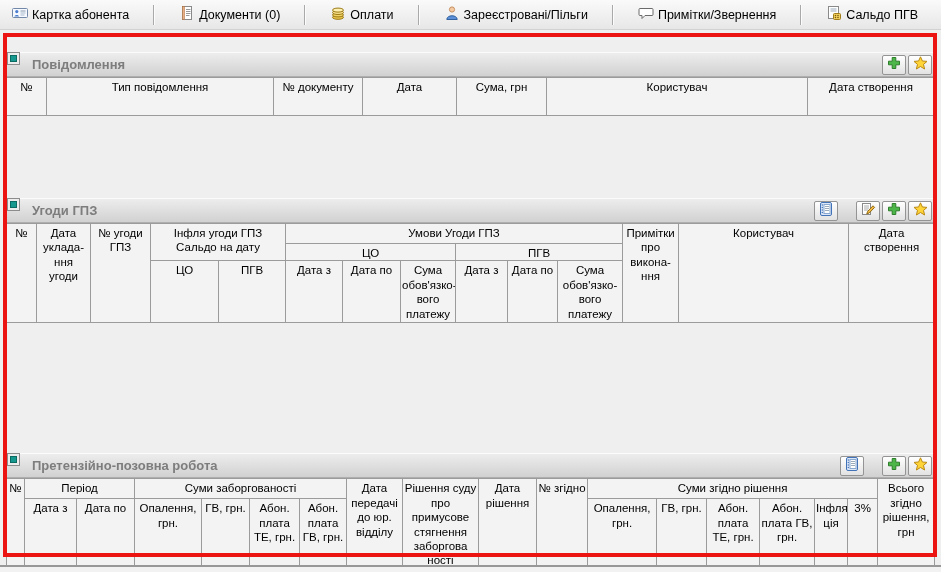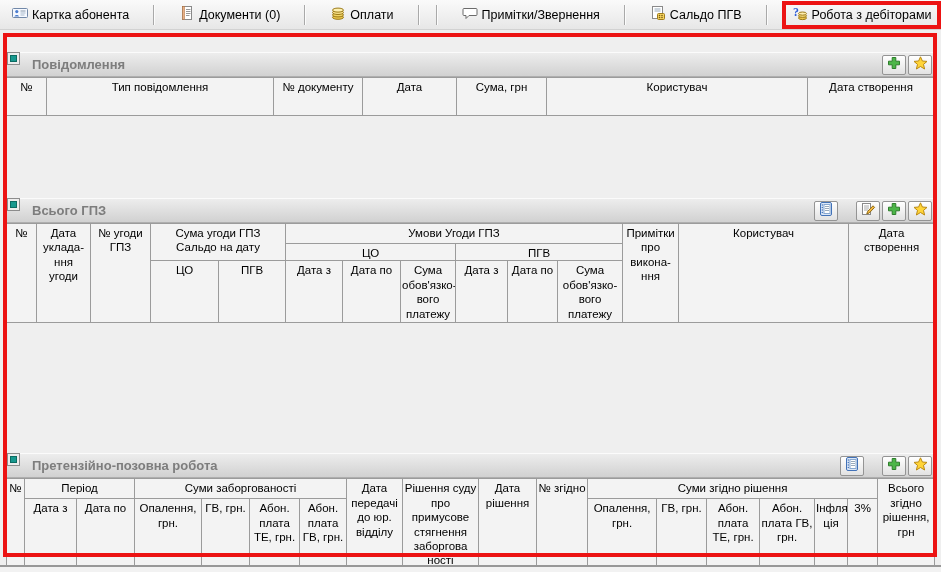--- a/index.html
+++ b/index.html
@@ -96,20 +96,27 @@
     <span><svg width="16" height="16" viewBox="0 0 16 16">
           <ellipse cx="8" cy="12.3" rx="5.5" ry="2" fill="#e9c64e" stroke="#9c7a16"></ellipse>
           <ellipse cx="8" cy="9.9" rx="5.5" ry="2" fill="#f2d566" stroke="#9c7a16"></ellipse>
           <ellipse cx="8" cy="7.5" rx="5.5" ry="2" fill="#f7e08a" stroke="#9c7a16"></ellipse>
           <ellipse cx="8" cy="5.1" rx="5.5" ry="2" fill="#fdf0b0" stroke="#9c7a16"></ellipse>
         </svg></span>
     <span>Оплати</span>
   </div>
   <div class="tab-sep"></div>
 
+  <div class="tab">
+    <span><svg width="16" height="16" viewBox="0 0 16 16">
+          <circle cx="8" cy="4.5" r="2.6" fill="#f5c9a2" stroke="#c79060"></circle>
+          <path d="M2.8 14.5 C2.8 9.5 13.2 9.5 13.2 14.5 Z" fill="#5b8fd8" stroke="#33619e"></path>
+        </svg></span>
+    <span>Зареєстровані/Пільги</span>
+  </div>
   <div class="tab-sep"></div>
 
   <div class="tab">
     <span><svg width="16" height="16" viewBox="0 0 16 16">
           <path d="M2 3.5 h12 a1 1 0 0 1 1 1 v5 a1 1 0 0 1 -1 1 H7 l-3 3 v-3 H2 a1 1 0 0 1 -1 -1 v-5 a1 1 0 0 1 1 -1 Z" fill="#ffffff" stroke="#6b6b6b"></path>
         </svg></span>
     <span>Примітки/Звернення</span>
   </div>
   <div class="tab-sep"></div>
 
@@ -194,21 +201,21 @@
       </tbody>
         </table>
       <div class="body-spacer" style="height:82px"></div>
     </div>
 
     <div>
       <div class="section-title">
         <button class="grip-btn">
             <span class="grip-inner"></span>
           </button>
-        <span class="title-text">Всього ГПЗ</span>
+        <span class="title-text">Угоди ГПЗ</span>
         <span class="toolbar">
           <button class="tb-btn">
               <span><svg width="16" height="16" viewBox="0 0 16 16">
                   <rect x="2.5" y="1.5" width="11" height="13" rx="1.5" fill="#dbe7f7" stroke="#4272b8"></rect>
                   <rect x="6" y="3.5" width="6" height="9" fill="#ffffff" stroke="#88a8d0"></rect>
                   <line x1="7" y1="5.5" x2="11" y2="5.5" stroke="#99aabb"></line>
                   <line x1="7" y1="7.5" x2="11" y2="7.5" stroke="#99aabb"></line>
                   <line x1="7" y1="9.5" x2="11" y2="9.5" stroke="#99aabb"></line>
                   <circle cx="4.3" cy="4" r="0.7" fill="#4272b8"></circle>
                   <circle cx="4.3" cy="6.5" r="0.7" fill="#4272b8"></circle>
@@ -253,21 +260,21 @@
             <col style="width:65px">
             <col style="width:56px">
             <col style="width:170px">
             <col style="width:86px">
         </colgroup>
         <tbody>
             <tr style="height:20px">
           <th rowspan="3">№</th>
           <th rowspan="3">Дата уклада-ння угоди</th>
           <th rowspan="3">№ угоди ГПЗ</th>
-          <th colspan="2" rowspan="2">Сума угоди ГПЗ
+          <th colspan="2" rowspan="2">Інфля угоди ГПЗ
 Сальдо на дату</th>
           <th colspan="6">Умови Угоди ГПЗ</th>
           <th rowspan="3">Примітки про викона-ння</th>
           <th rowspan="3">Користувач</th>
           <th rowspan="3">Дата створення</th>
         </tr>
         <tr style="height:16px">
           <th colspan="3">ЦО</th>
           <th colspan="3">ПГВ</th>
         </tr>

